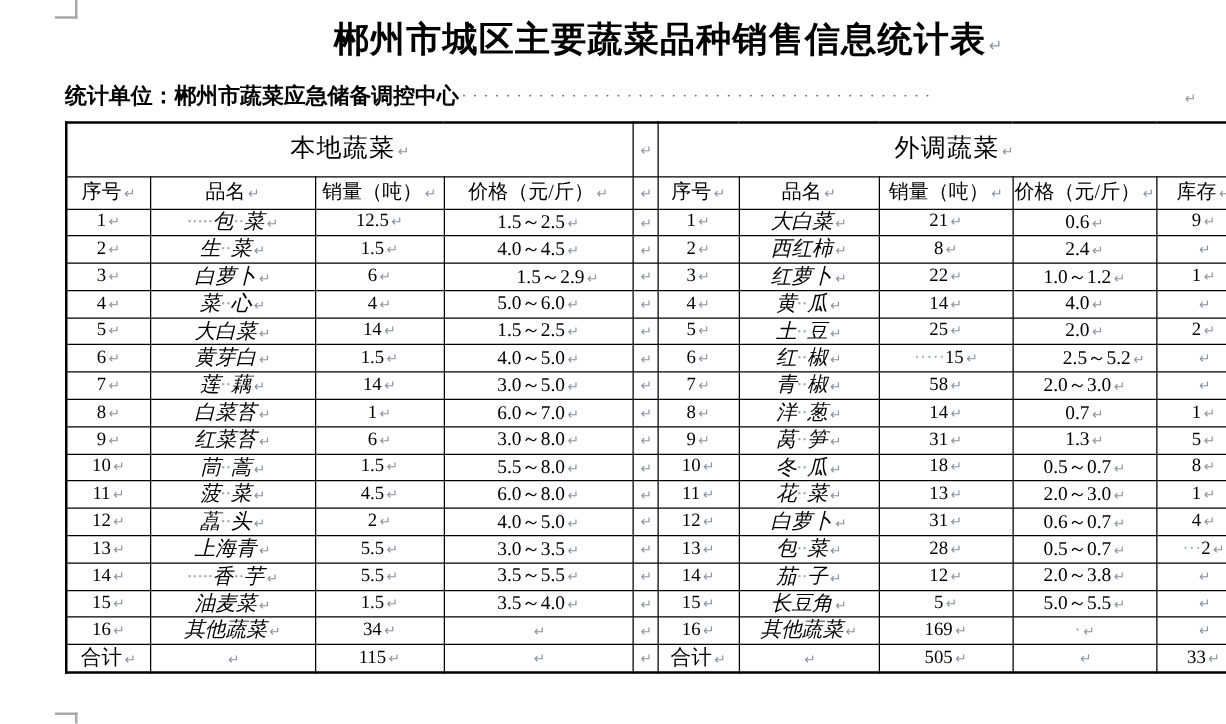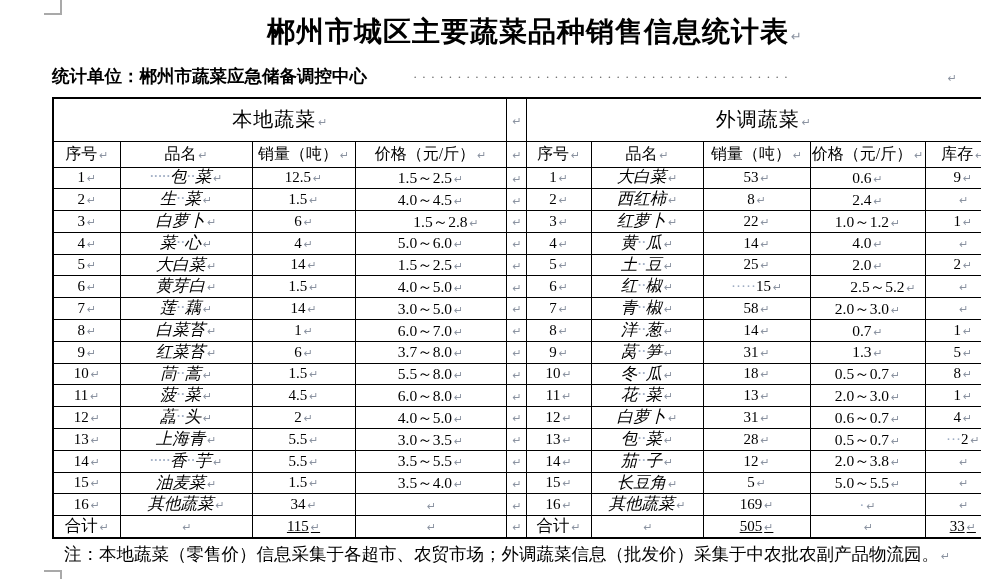--- a/index.html
+++ b/index.html
@@ -13,21 +13,21 @@
   .crop.tl { left:0; top:0;  width:18px; height:15px; border-right-width:2px; border-bottom-width:2px; }
   .crop.tr { left:948px; top:0; width:33px; height:15px; border-left-width:2px; border-bottom-width:2px; }
   .crop.bl { left:0; top:570px; width:18px; height:9px; border-right-width:2px; border-top-width:2px; }
 
   .title {
     position:absolute; top:13px; left:0; width:100%; text-align:center;
     font-size:28px; font-weight:700; letter-spacing:1px; white-space:nowrap;
   }
   .subtitle {
     position:absolute; top:64px; left:8px; width:905px; display:flex; align-items:baseline;
-    font-size:17.5px; font-weight:700; white-space:nowrap;gap:44px;
+    font-size:17.5px; font-weight:700; white-space:nowrap;
   }
   .subtitle .dots {
     flex:1; overflow:hidden; align-self:center; white-space:nowrap;
     font-size:13px; letter-spacing:4.5px; color:#6f6f6f; font-weight:400;
     margin:0 2px; line-height:1;
   }
   .mark { 
     color:#8b93a1; font-family:"DejaVu Sans",sans-serif; font-size:11px;
     font-weight:400; margin-left:2px; letter-spacing:0; vertical-align:baseline;
   }
@@ -46,21 +46,21 @@
   tr.hdr-row  { height:26px; }
   tbody tr    { height:21.8px; }
   .sec  { font-size:20px; letter-spacing:1px; }
   .hdr  { font-size:16px; }
   .cell-name  { font-size:16.5px;font-style:italic; }
   .cell-seq   { font-size:15px; font-weight:700; }
   .cell-sales { font-size:15px; }
   .cell-price { font-size:15.5px; font-weight:700; }
   .cell-stock { font-size:15px; }
   .cell-total-label { font-size:16.5px; }
-  .bold { font-weight:700;text-decoration:underline; }
+  .bold { font-weight:700; }
 
   #row-marks { position:absolute; left:959px; top:97px; width:20px; }
   #row-marks .rm { display:flex; align-items:center; justify-content:flex-start; }
 
   .footer {
     position:absolute; top:542px; left:20px; font-size:17.5px; white-space:nowrap;
   }
 </style>
 </head>
 <body>
@@ -113,41 +113,41 @@
     </thead>
     <tbody id="rows">
         <tr>
           <td class="cell-seq"><span>1</span><span class="mark">↵</span></td>
           <td class="cell-name"><span class="sdots">·····</span><span>包</span><span class="sdots">··</span><span>菜</span><span class="mark">↵</span></td>
           <td class="cell-sales"><span>12.5</span><span class="mark">↵</span></td>
           <td class="cell-price"><span>1.5～2.5</span><span class="mark">↵</span></td>
           <td class=""><span class="mark">↵</span></td>
           <td class="cell-seq"><span>1</span><span class="mark">↵</span></td>
           <td class="cell-name"><span>大白菜</span><span class="mark">↵</span></td>
-          <td class="cell-sales"><span>53</span><span class="mark">↵</span></td>
+          <td class="cell-sales"><span>21</span><span class="mark">↵</span></td>
           <td class="cell-price"><span>0.6</span><span class="mark">↵</span></td>
           <td class="cell-stock"><span>9</span><span class="mark">↵</span></td>
         </tr>
         <tr>
           <td class="cell-seq"><span>2</span><span class="mark">↵</span></td>
           <td class="cell-name"><span>生</span><span class="sdots">··</span><span>菜</span><span class="mark">↵</span></td>
           <td class="cell-sales"><span>1.5</span><span class="mark">↵</span></td>
           <td class="cell-price"><span>4.0～4.5</span><span class="mark">↵</span></td>
           <td class=""><span class="mark">↵</span></td>
           <td class="cell-seq"><span>2</span><span class="mark">↵</span></td>
           <td class="cell-name"><span>西红柿</span><span class="mark">↵</span></td>
           <td class="cell-sales"><span>8</span><span class="mark">↵</span></td>
           <td class="cell-price"><span>2.4</span><span class="mark">↵</span></td>
           <td class="cell-stock"><span class="mark">↵</span></td>
         </tr>
         <tr>
           <td class="cell-seq"><span>3</span><span class="mark">↵</span></td>
           <td class="cell-name"><span>白萝卜</span><span class="mark">↵</span></td>
           <td class="cell-sales"><span>6</span><span class="mark">↵</span></td>
-          <td class="cell-price"><span>　　1.5～2.8</span><span class="mark">↵</span></td>
+          <td class="cell-price"><span>　　1.5～2.9</span><span class="mark">↵</span></td>
           <td class=""><span class="mark">↵</span></td>
           <td class="cell-seq"><span>3</span><span class="mark">↵</span></td>
           <td class="cell-name"><span>红萝卜</span><span class="mark">↵</span></td>
           <td class="cell-sales"><span>22</span><span class="mark">↵</span></td>
           <td class="cell-price"><span>1.0～1.2</span><span class="mark">↵</span></td>
           <td class="cell-stock"><span>1</span><span class="mark">↵</span></td>
         </tr>
         <tr>
           <td class="cell-seq"><span>4</span><span class="mark">↵</span></td>
           <td class="cell-name"><span>菜</span><span class="sdots">··</span><span>心</span><span class="mark">↵</span></td>
@@ -205,21 +205,21 @@
           <td class="cell-seq"><span>8</span><span class="mark">↵</span></td>
           <td class="cell-name"><span>洋</span><span class="sdots">··</span><span>葱</span><span class="mark">↵</span></td>
           <td class="cell-sales"><span>14</span><span class="mark">↵</span></td>
           <td class="cell-price"><span>0.7</span><span class="mark">↵</span></td>
           <td class="cell-stock"><span>1</span><span class="mark">↵</span></td>
         </tr>
         <tr>
           <td class="cell-seq"><span>9</span><span class="mark">↵</span></td>
           <td class="cell-name"><span>红菜苔</span><span class="mark">↵</span></td>
           <td class="cell-sales"><span>6</span><span class="mark">↵</span></td>
-          <td class="cell-price"><span>3.7～8.0</span><span class="mark">↵</span></td>
+          <td class="cell-price"><span>3.0～8.0</span><span class="mark">↵</span></td>
           <td class=""><span class="mark">↵</span></td>
           <td class="cell-seq"><span>9</span><span class="mark">↵</span></td>
           <td class="cell-name"><span>莴</span><span class="sdots">··</span><span>笋</span><span class="mark">↵</span></td>
           <td class="cell-sales"><span>31</span><span class="mark">↵</span></td>
           <td class="cell-price"><span>1.3</span><span class="mark">↵</span></td>
           <td class="cell-stock"><span>5</span><span class="mark">↵</span></td>
         </tr>
         <tr>
           <td class="cell-seq"><span>10</span><span class="mark">↵</span></td>
           <td class="cell-name"><span>茼</span><span class="sdots">··</span><span>蒿</span><span class="mark">↵</span></td>
@@ -372,15 +372,14 @@
         <span class="mark">↵</span>
       </div>
       <div class="rm" style="height: 21.8px;">
         <span class="mark">↵</span>
       </div>
       <div class="rm" style="height: 21.8px;">
         <span class="mark">↵</span>
       </div>
     </div>
 
-  <div class="footer"><span>注：本地蔬菜（零售价）信息采集于各超市、农贸市场；外调蔬菜信息（批发价）采集于中农批农副产品物流园。</span><span class="mark">↵</span></div>
 
 </div>
 
 </body></html>

